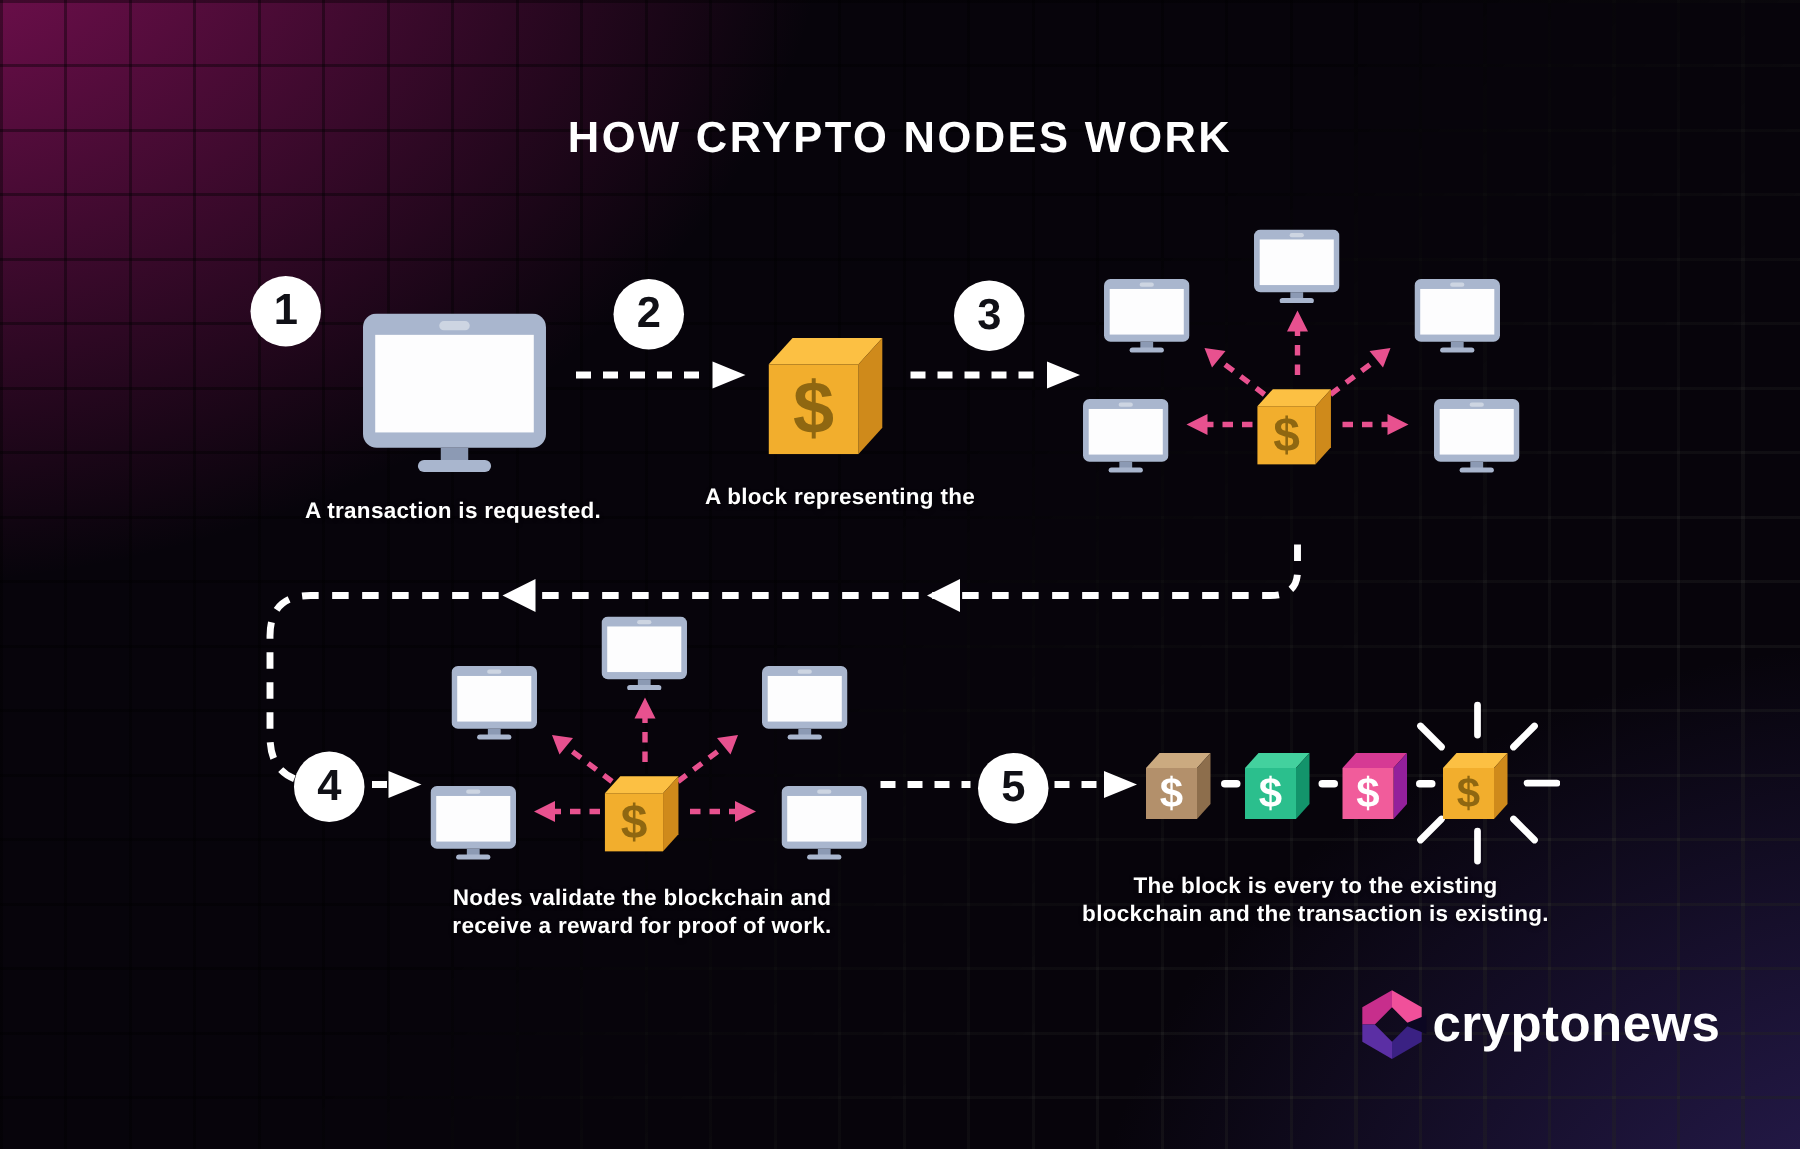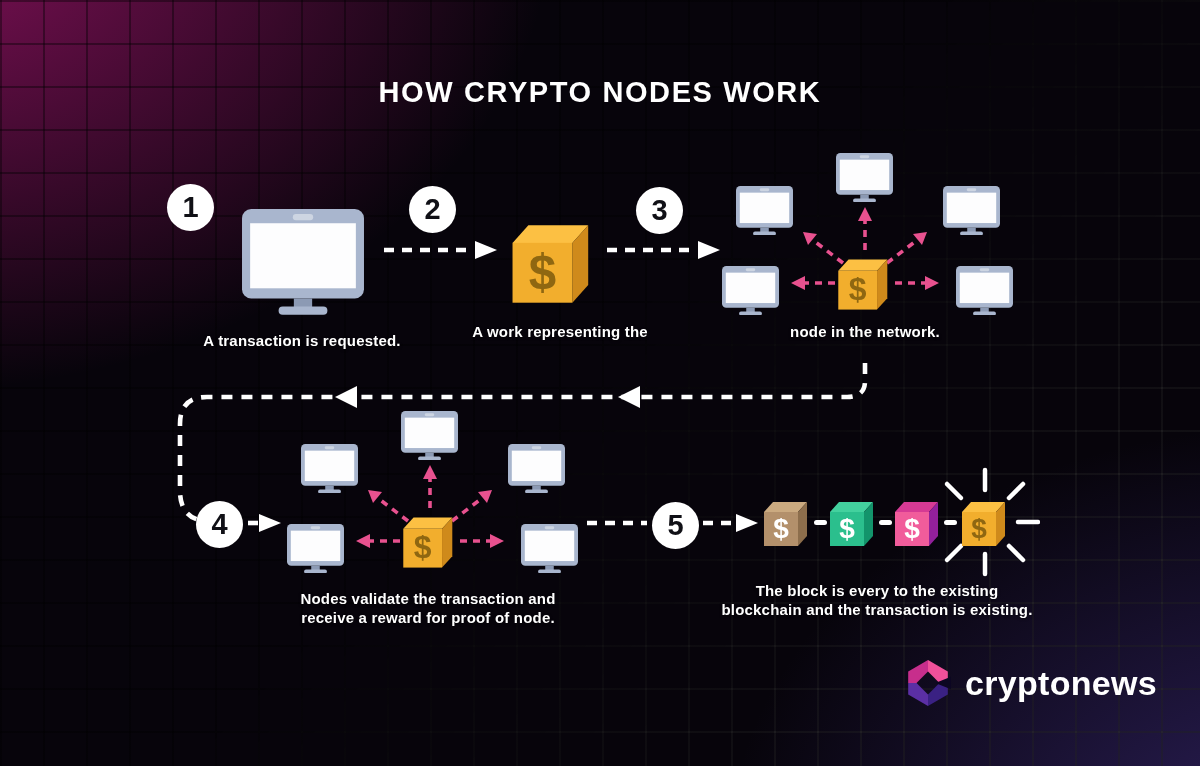--- a/index.html
+++ b/index.html
@@ -26,21 +26,21 @@
       display:flex;align-items:center;justify-content:center;font-size:29px;font-weight:bold;}
   .abs{position:absolute;line-height:0;}
   .cap{position:absolute;color:#fff;font-size:15px;font-weight:bold;text-align:center;
       line-height:1.27;letter-spacing:.2px;text-shadow:0 1px 3px rgba(0,0,0,.55);}
   .cap span{display:block;}
   .cluster{position:absolute;width:300px;height:185px;}
   .cluster .mon{position:absolute;width:57px;line-height:0;}
   .cluster .cube{position:absolute;width:57px;line-height:0;}
   .cluster .arrows{position:absolute;inset:0;line-height:0;}
   .linkdash{position:absolute;width:13px;height:5px;background:#fff;border-radius:2.5px;}
-  .logo{position:absolute;left:903px;top:658px;display:flex;align-items:center;gap:12px;}
+  .logo{position:absolute;left:903px;top:658px;display:flex;align-items:center;gap:2px;}
   .logo .name{color:#fff;font-size:34px;font-weight:bold;letter-spacing:.3px;line-height:1;}
 </style>
 </head>
 <body>
 
 <div class="stage">
   <div class="grid g1"></div>
   <div class="grid g2"></div>
 
   <div class="title">HOW CRYPTO NODES WORK</div>
@@ -238,28 +238,27 @@
   <polygon points="4,26 22,6 90,6 72,26" fill="#fcc043"></polygon>
   <polygon points="72,26 90,6 90,74 72,94" fill="#cf8a1b"></polygon>
   <rect x="4" y="26" width="68" height="68" fill="#f2ae2d"></rect>
   <text x="38" y="78" text-anchor="middle" font-size="56" font-weight="bold" font-family="'Liberation Sans',sans-serif" fill="#8f6711">$</text>
       </svg></div>
 
   <div class="cap" style="left:152px;top:331px;width:300px;">
     <span>A transaction is requested.</span>
   </div>
   <div class="cap" style="left:420px;top:322px;width:280px;">
-    <span>A work representing the</span>
+    <span>A block representing the</span>
   </div>
   <div class="cap" style="left:725px;top:322px;width:280px;">
-    <span>node in the network.</span>
   </div>
   <div class="cap" style="left:258px;top:589px;width:340px;">
-    <span>Nodes validate the transaction and</span>
-    <span>receive a reward for proof of node.</span>
+    <span>Nodes validate the blockchain and</span>
+    <span>receive a reward for proof of work.</span>
   </div>
   <div class="cap" style="left:672px;top:581px;width:410px;">
     <span>The block is every to the existing</span>
     <span>blockchain and the transaction is existing.</span>
   </div>
 
   <div class="logo">
     <span class="abs" style="position:static;"><svg width="50" height="50" viewBox="0 0 48 48" xmlns="http://www.w3.org/2000/svg">
   <polygon points="24,2 43,13 43,24 35,24 24,13" fill="#f0509a"></polygon>
   <polygon points="5,13 24,2 24,13 13,24 5,24" fill="#c72e8c"></polygon>

